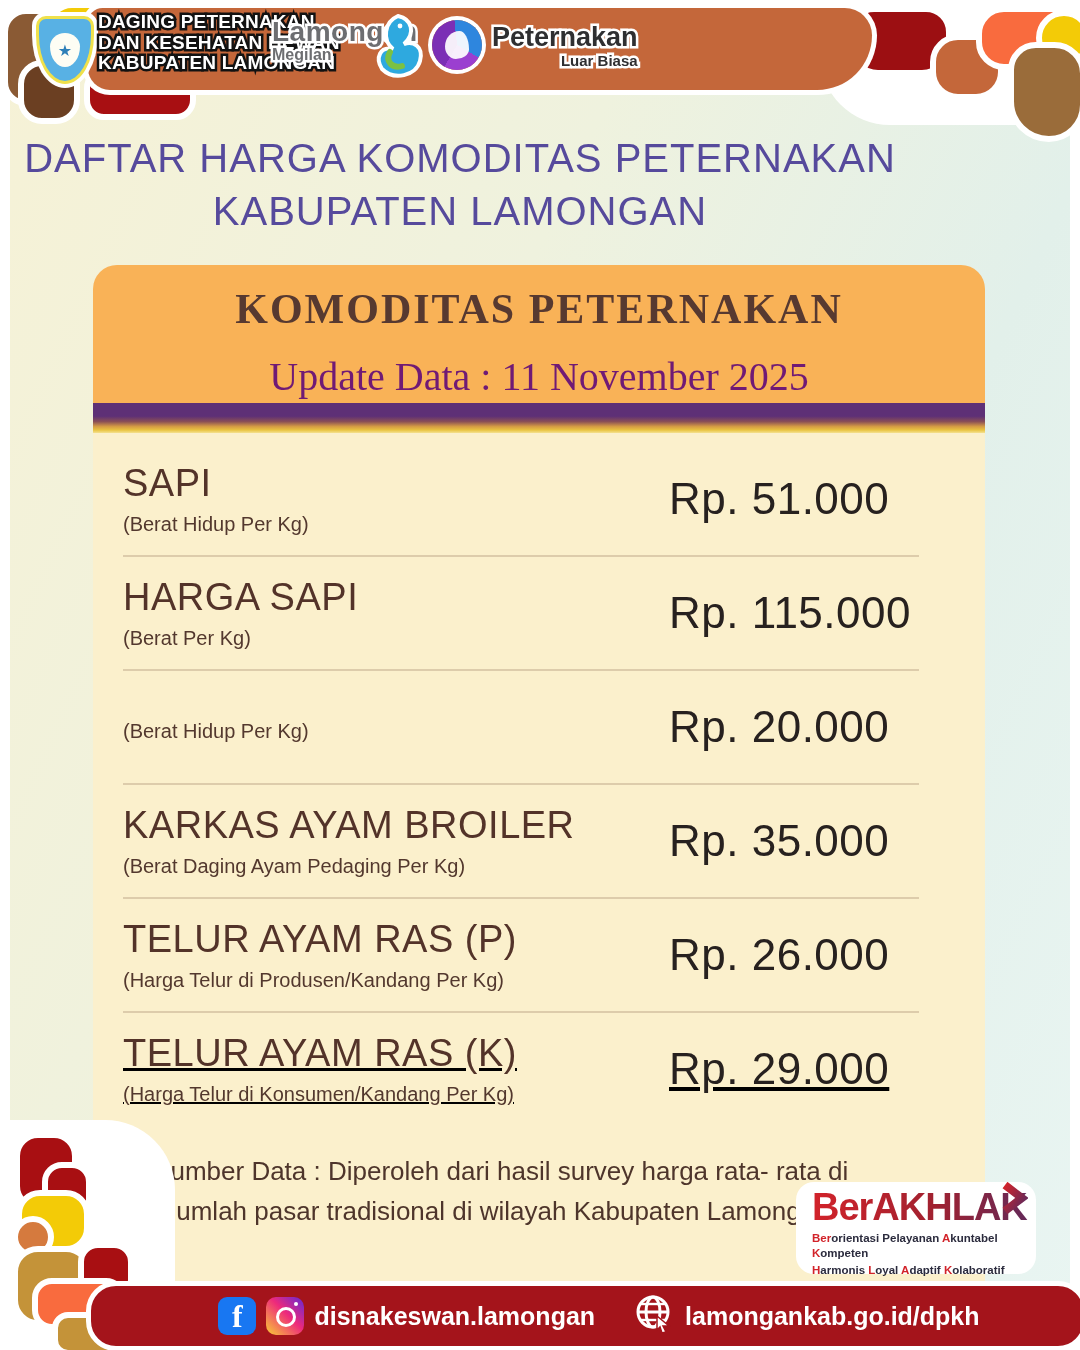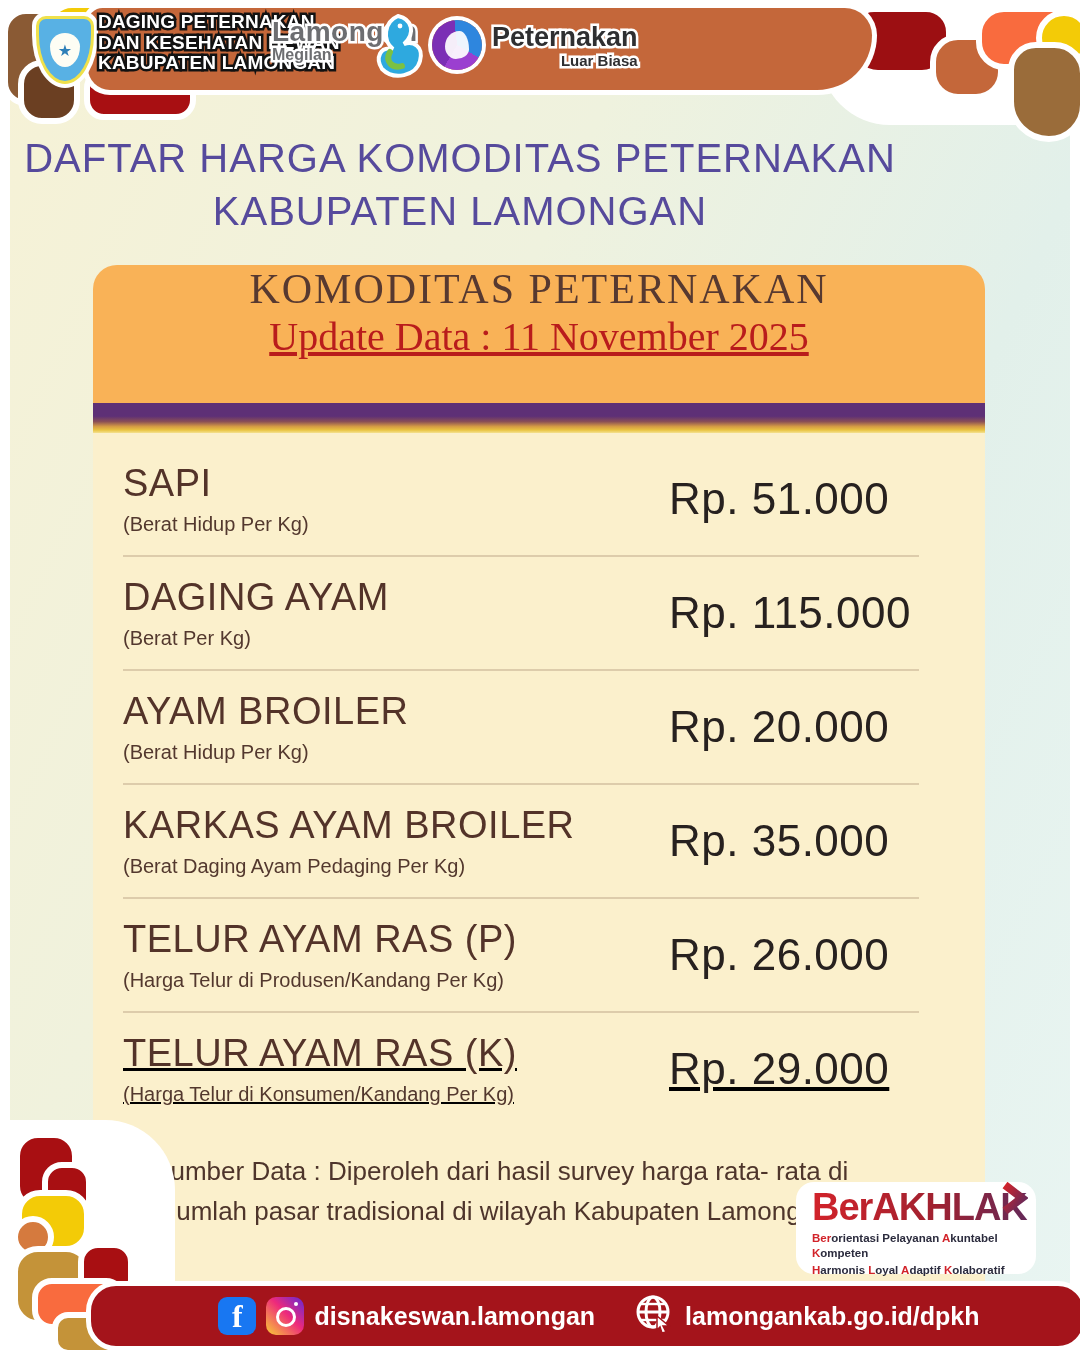--- a/index.html
+++ b/index.html
@@ -36,22 +36,22 @@
           -webkit-text-stroke:5px #fff;paint-order:stroke fill;}
   .pet-text .t1{font-size:27px;font-weight:700;}
   .pet-text .t2{font-size:15px;font-weight:700;text-align:right;margin-top:-1px;}
   
   .main-title{position:absolute;left:0;top:132px;width:920px;text-align:center;
           color:#564a9c;font-size:40px;line-height:53px;letter-spacing:1px;font-weight:400;}
   
   .card{position:absolute;left:93px;top:265px;width:892px;height:980px;}
   .card-header{height:138px;background:#f9b257;border-radius:24px 24px 0 0;text-align:center;
           font-family:"Liberation Serif",serif;color:#573930;}
-  .card-heading{font-size:42px;letter-spacing:2px;}
-  .card-update{margin-top:0;font-size:40px;color:#b91c1c;font-weight:400;text-decoration:underline;}
+  .card-heading{padding-top:20px;font-size:42px;letter-spacing:2px;font-weight:bold;}
+  .card-update{margin-top:20px;font-size:40px;color:#701a75;font-weight:400;}
   .card-stripe{height:30px;background:linear-gradient(180deg,#5e3076 0%,#5e3076 44%,
           #8a4f56 62%,#d49a44 78%,#e9c340 90%,#f4e190 100%);}
   .card-body{height:1016px;background:#fbf0cc;border-radius:0 0 22px 22px;
           padding:10px 66px 0 30px;box-sizing:border-box;}
   .row{height:112px;display:flex;align-items:center;justify-content:space-between;
           border-bottom:2px solid #ddccab;}
   .row.last{border-bottom:none;text-decoration:underline;}
   .row-name{font-size:38px;color:#533329;letter-spacing:.5px;}
   .row-detail{font-size:20px;color:#53382e;margin-top:8px;}
   .row-price{width:250px;flex-shrink:0;font-size:44px;color:#27211f;letter-spacing:.5px;}
@@ -145,29 +145,28 @@
       <div class="row">
         <div>
           <div class="row-name">SAPI</div>
           <div class="row-detail">(Berat Hidup Per Kg)</div>
         </div>
         <div class="row-price">Rp. 51.000</div>
       </div>
 
       <div class="row">
         <div>
-          <div class="row-name">DAGING AYAM</div>
+          <div class="row-name">HARGA SAPI</div>
           <div class="row-detail">(Berat Per Kg)</div>
         </div>
         <div class="row-price">Rp. 115.000</div>
       </div>
 
       <div class="row">
         <div>
-          <div class="row-name">AYAM BROILER</div>
           <div class="row-detail">(Berat Hidup Per Kg)</div>
         </div>
         <div class="row-price">Rp. 20.000</div>
       </div>
 
       <div class="row">
         <div>
           <div class="row-name">KARKAS AYAM BROILER</div>
           <div class="row-detail">(Berat Daging Ayam Pedaging Per Kg)</div>
         </div>

